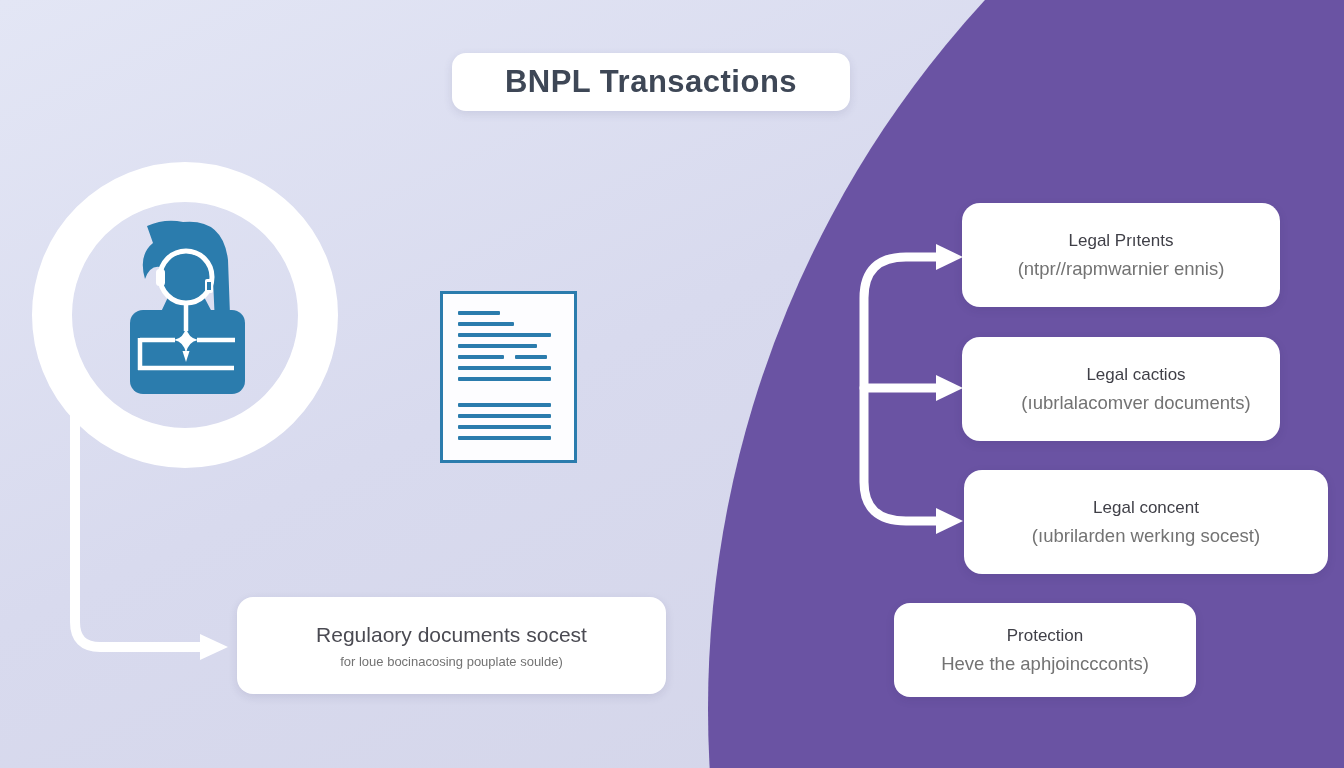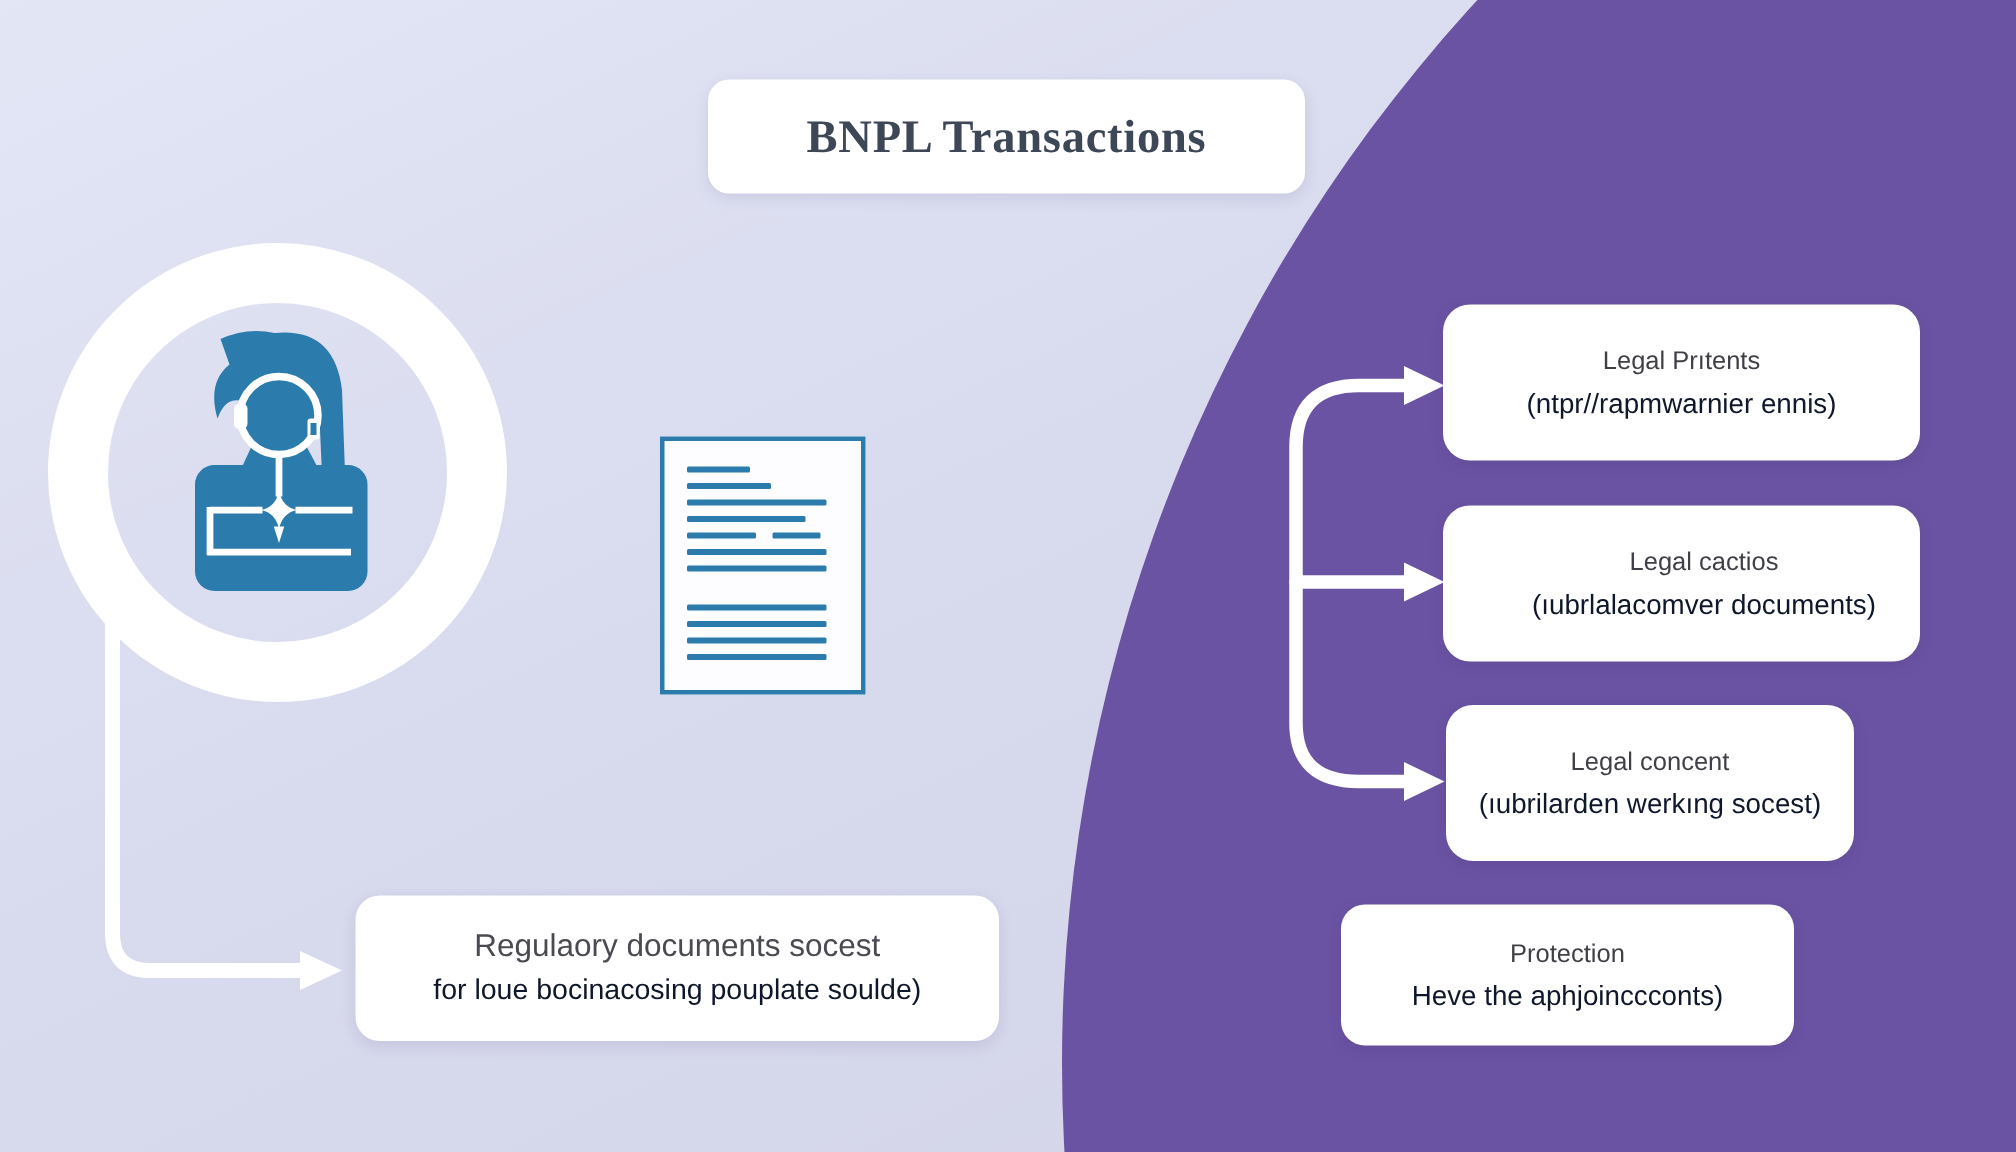--- a/index.html
+++ b/index.html
@@ -8,24 +8,23 @@
     background:linear-gradient(155deg,#e3e6f5 0%,#d8daee 45%,#d3d4e8 100%);
     font-family:"Liberation Sans","DejaVu Sans",sans-serif;
   }
   
   .purple-circle{
     position:absolute;left:708px;top:-337px;width:2092px;height:2092px;
     border-radius:50%;background:#6a53a3;z-index:1;
   }
   
   .title-box{
-    position:absolute;left:472px;top:53px;width:398px;height:76px;z-index:3;
+    position:absolute;left:452px;top:53px;width:398px;height:58px;z-index:3;
     background:#ffffff;border-radius:14px;display:flex;align-items:center;justify-content:center;
     box-shadow:0 3px 10px rgba(60,60,110,.12);
-    font-family:Liberation Serif, serif;
   }
   .title-box span{font-size:31px;font-weight:bold;color:#3e4756;letter-spacing:.5px;}
   
   .ring{
     position:absolute;left:32px;top:162px;width:306px;height:306px;z-index:2;
     border-radius:50%;border:40px solid #ffffff;box-sizing:border-box;
   }
   .agent-svg{position:absolute;left:120px;top:215px;z-index:3;}
   
   .doc{
@@ -38,28 +37,28 @@
   .doc .sp{height:8px;flex:none;}
   
   .connector{position:absolute;z-index:2;}
   
   .card{
     position:absolute;z-index:3;background:#ffffff;border-radius:18px;
     display:flex;flex-direction:column;align-items:center;justify-content:center;gap:7px;
     box-shadow:0 3px 10px rgba(40,30,80,.10);text-align:center;padding:6px 10px;box-sizing:border-box;
   }
   .card .heading{font-size:17px;color:#3f3f47;}
-  .card .sub{font-size:18.5px;color:#0f172a;}
+  .card .sub{font-size:18.5px;color:#737373;}
   .card-r1{left:962px;top:203px;width:318px;height:104px;}
   .card-r2{left:962px;top:337px;width:318px;height:104px;padding-left:40px;}
-  .card-r3{left:964px;top:470px;width:272px;height:104px;}
+  .card-r3{left:964px;top:470px;width:364px;height:104px;}
   .card-protection{left:870px;top:603px;width:302px;height:94px;border-radius:16px;margin-left:24px;}
   .card-regulatory{left:237px;top:597px;width:429px;height:97px;border-radius:16px;}
   .card-regulatory .heading{font-size:21px;color:#4a4a52;}
-  .card-regulatory .sub{font-size:19px;}
+  .card-regulatory .sub{font-size:13px;}
 </style>
 </head>
 <body>
 
 <div class="canvas">
 
   <div class="purple-circle"></div>
 
   <div class="title-box">
     <span>BNPL Transactions</span>

